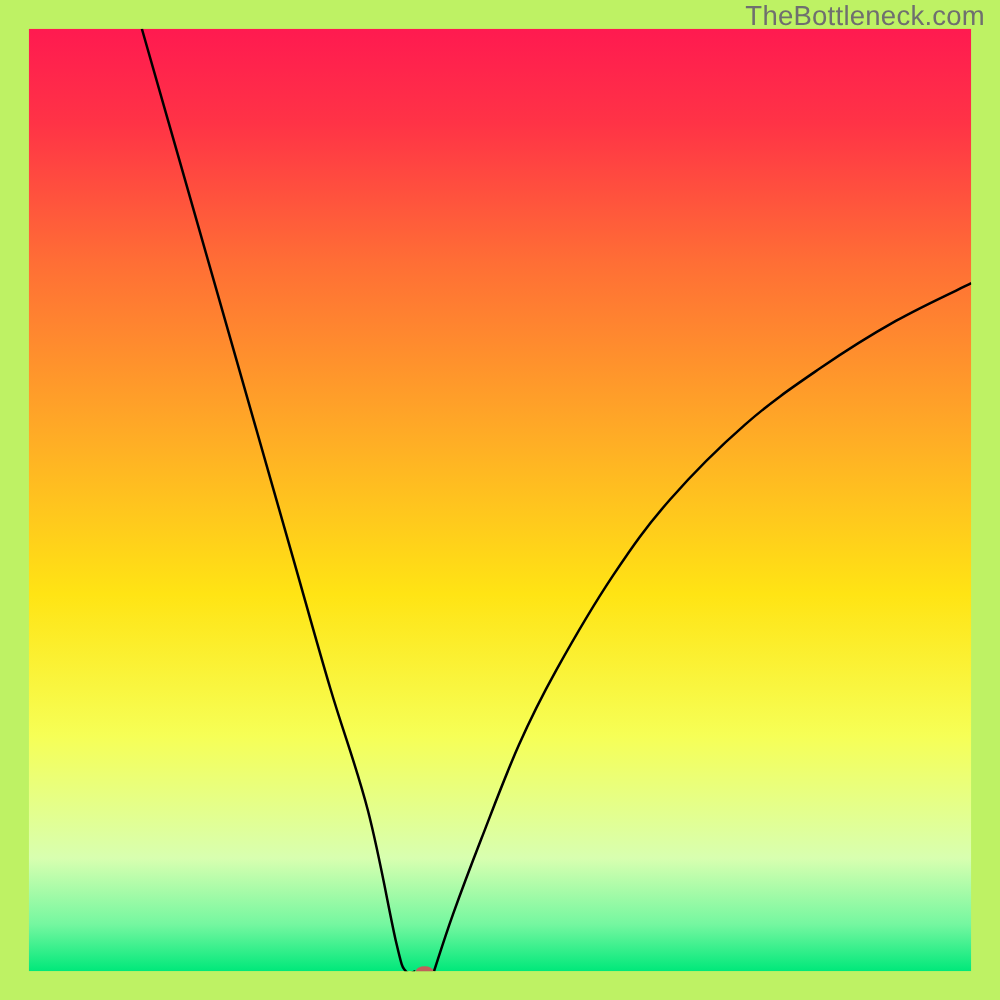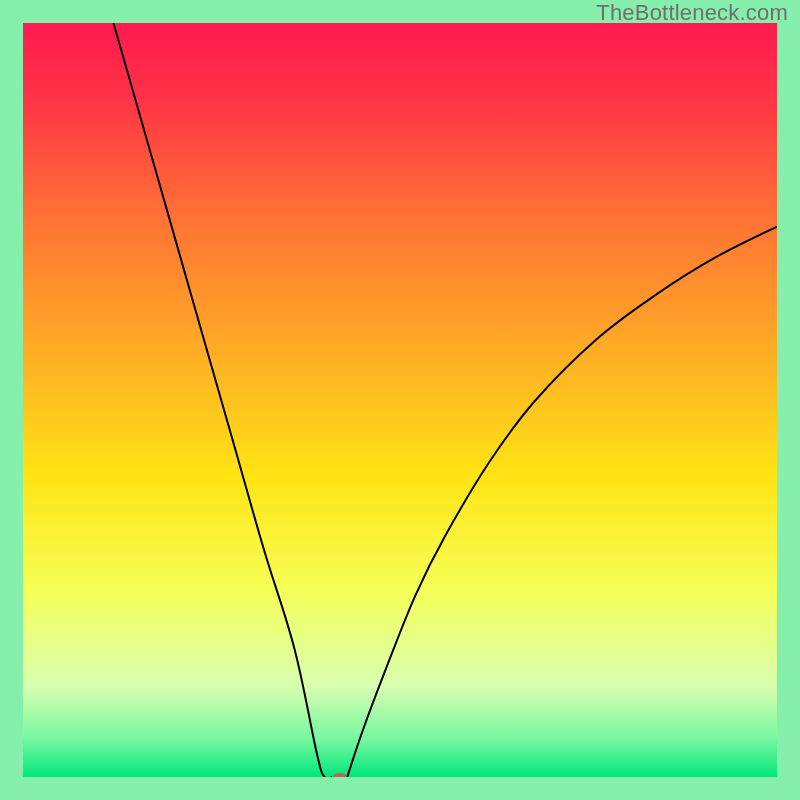--- a/index.html
+++ b/index.html
@@ -8,21 +8,21 @@
     width: 800px;
     height: 800px;
     background: #000;
     font-family: Arial, Helvetica, sans-serif;
     overflow: hidden;
   }
   .frame {
     position: relative;
     width: 800px;
     height: 800px;
-    background: #86efac;
+    background: #bef264;
   }
   .watermark {
     position: absolute;
     top: 0;
     right: 12px;
     color: #6f6f6f;
     font-size: 22px;
     font-weight: 500;
     letter-spacing: 0.2px;
     z-index: 10;

